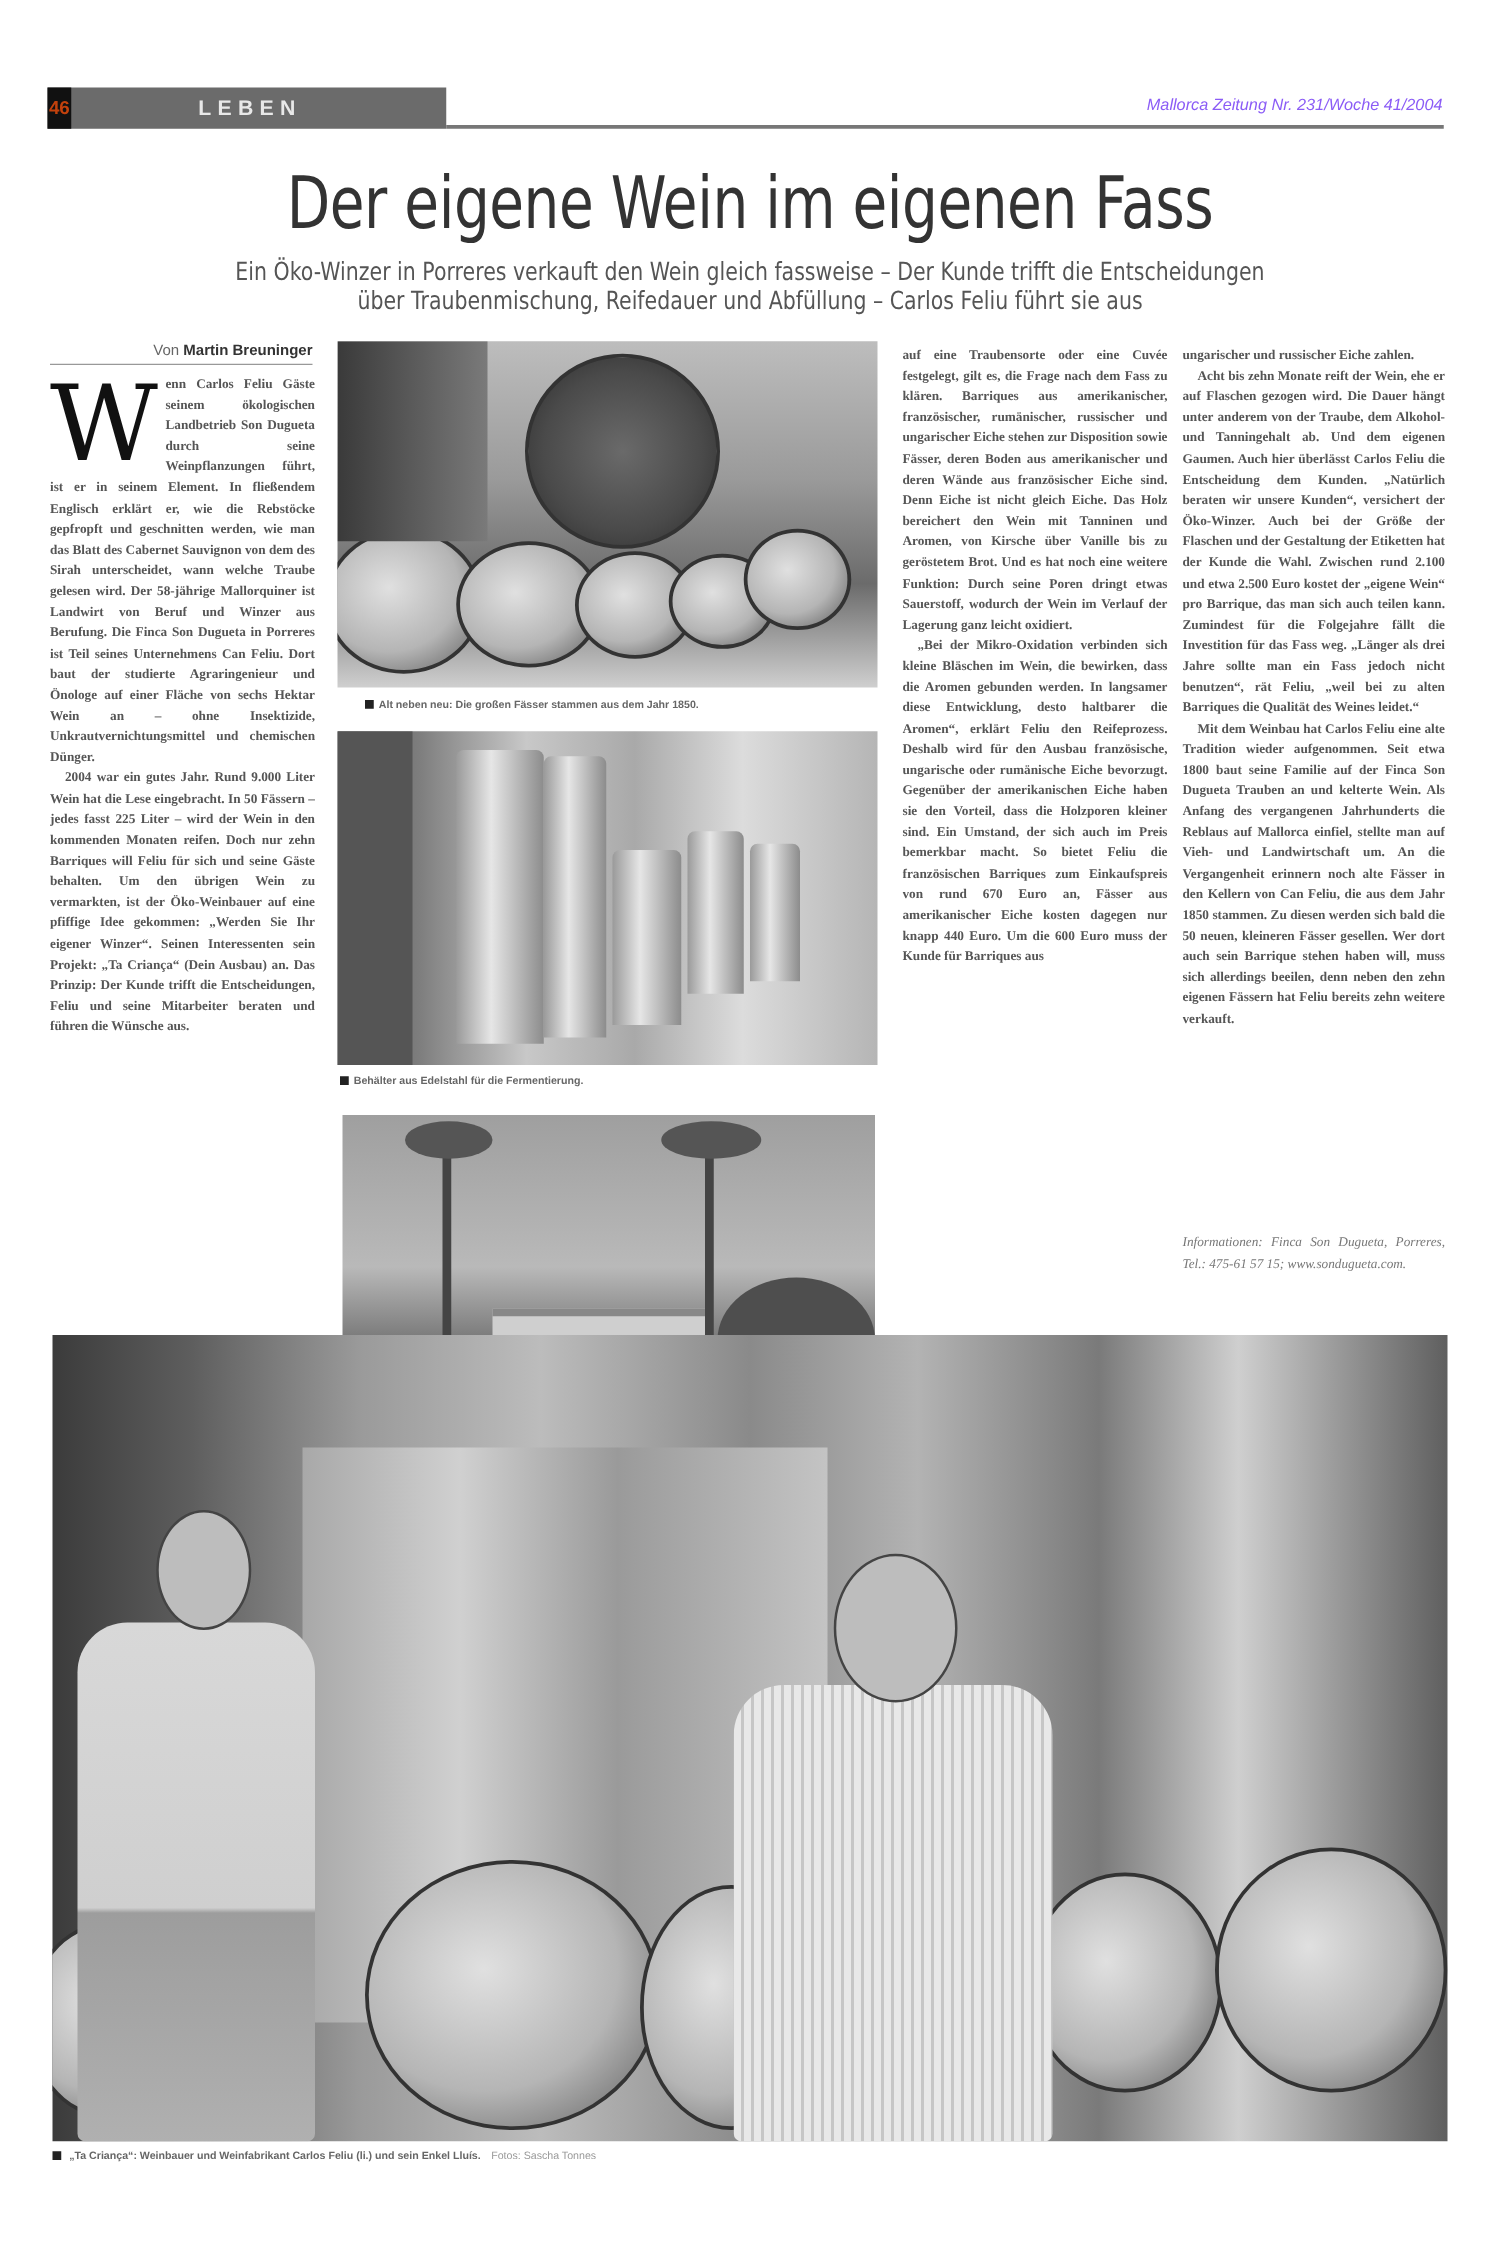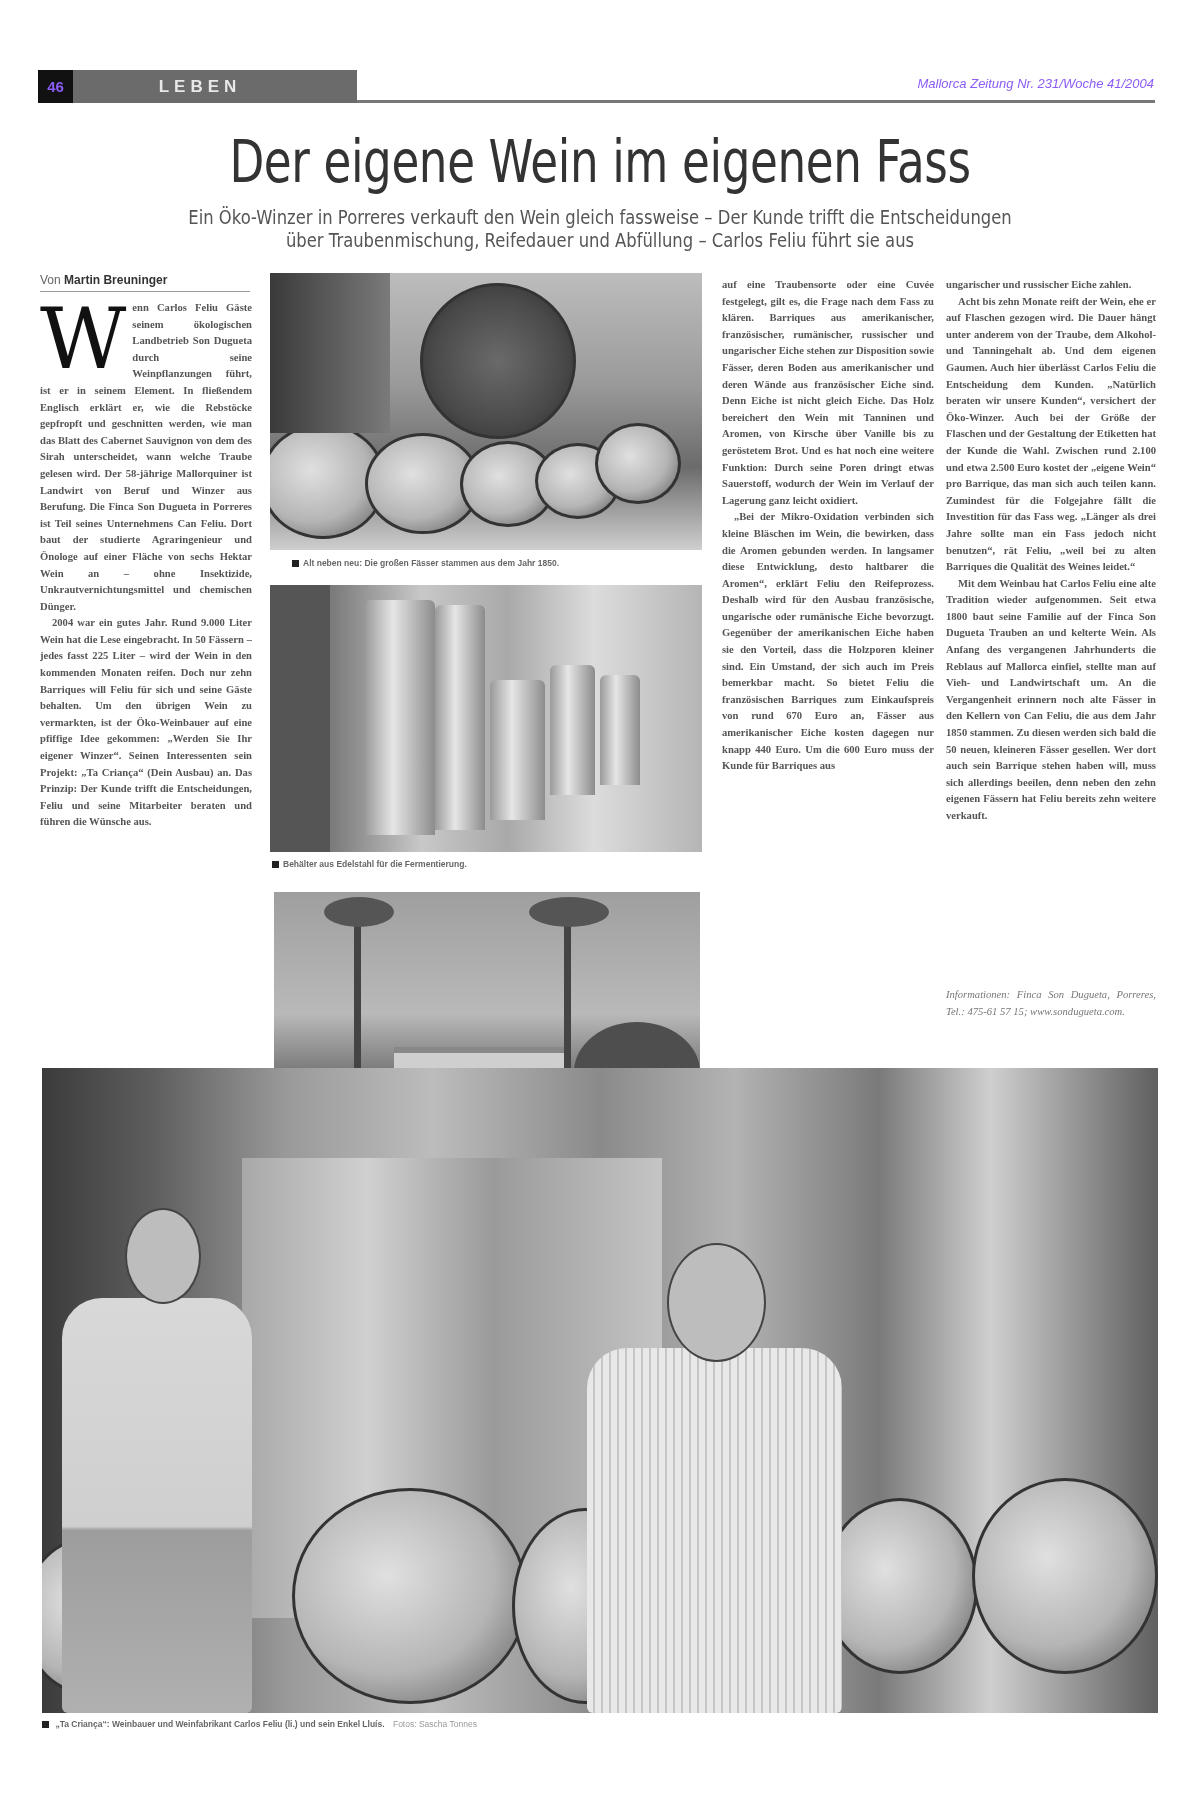--- a/index.html
+++ b/index.html
@@ -1,28 +1,28 @@
 <!DOCTYPE html>
 <html><head>
 <meta charset="utf-8">
 <style>
   html,body{margin:0;padding:0;background:#fff;}
   body{width:1200px;height:1796px;position:relative;overflow:hidden;font-family:"Liberation Serif",serif;color:#222;}
   .abs{position:absolute;}
   
   .hdr-bar{left:38px;top:70px;width:319px;height:33px;background:#6b6b6b;}
-  .hdr-num{left:38px;top:70px;width:35px;height:33px;background:#111;color:#8b5cf6;font:bold 15px "Liberation Sans",sans-serif;display:flex;align-items:center;justify-content:center;}
+  .hdr-num{left:38px;top:70px;width:19px;height:33px;background:#111;color:#c2410c;font:bold 15px "Liberation Sans",sans-serif;display:flex;align-items:center;justify-content:center;}
   .hdr-sec{left:120px;top:70px;width:160px;height:33px;color:#e8e8e8;font:bold 17px "Liberation Sans",sans-serif;letter-spacing:5px;display:flex;align-items:center;justify-content:center;}
   .hdr-rule{left:357px;top:100px;width:798px;height:3px;background:#777;}
   .hdr-pub{right:46px;top:76px;font:italic 13px "Liberation Sans",sans-serif;color:#8b5cf6;white-space:nowrap;}
   
   .title{left:0;width:1200px;top:128px;text-align:center;font-family:"DejaVu Sans",sans-serif;font-size:58px;color:#333;transform:scaleX(0.78);transform-origin:600px 0;white-space:nowrap;letter-spacing:-0.5px;}
   .subtitle{left:0;width:1200px;top:206px;text-align:center;font-family:"DejaVu Sans",sans-serif;font-size:20px;line-height:23px;color:#555;transform:scaleX(0.82);transform-origin:600px 0;white-space:nowrap;}
   
-  .byline{left:40px;top:273px;width:210px;font:12px "Liberation Sans",sans-serif;color:#666;border-bottom:1px solid #999;padding-bottom:4px;}
+  .byline{left:40px;top:273px;width:210px;font:12px "Liberation Sans",sans-serif;color:#666;border-bottom:1px solid #999;padding-bottom:4px;text-align:right;}
   .byline b{color:#333;}
   
   .col{font-size:10.6px;line-height:16.6px;text-align:justify;color:#555;overflow:hidden;hyphens:auto;}
   .col p{margin:0;text-indent:12px;font-weight:bold;}
   .col p.first{text-indent:0;}
   .col1{left:40px;top:300px;width:212px;height:745px;}
   .col3{left:722px;top:277px;width:212px;height:757px;}
   .col4{left:946px;top:277px;width:210px;height:480px;}
   .dropcap{float:left;font-family:"DejaVu Serif",serif;font-size:84px;line-height:66px;margin:6px 6px 0 0;color:#111;}
   .info{left:946px;top:987px;width:210px;font-size:10.6px;line-height:16.6px;font-style:italic;color:#777;text-align:justify;}

